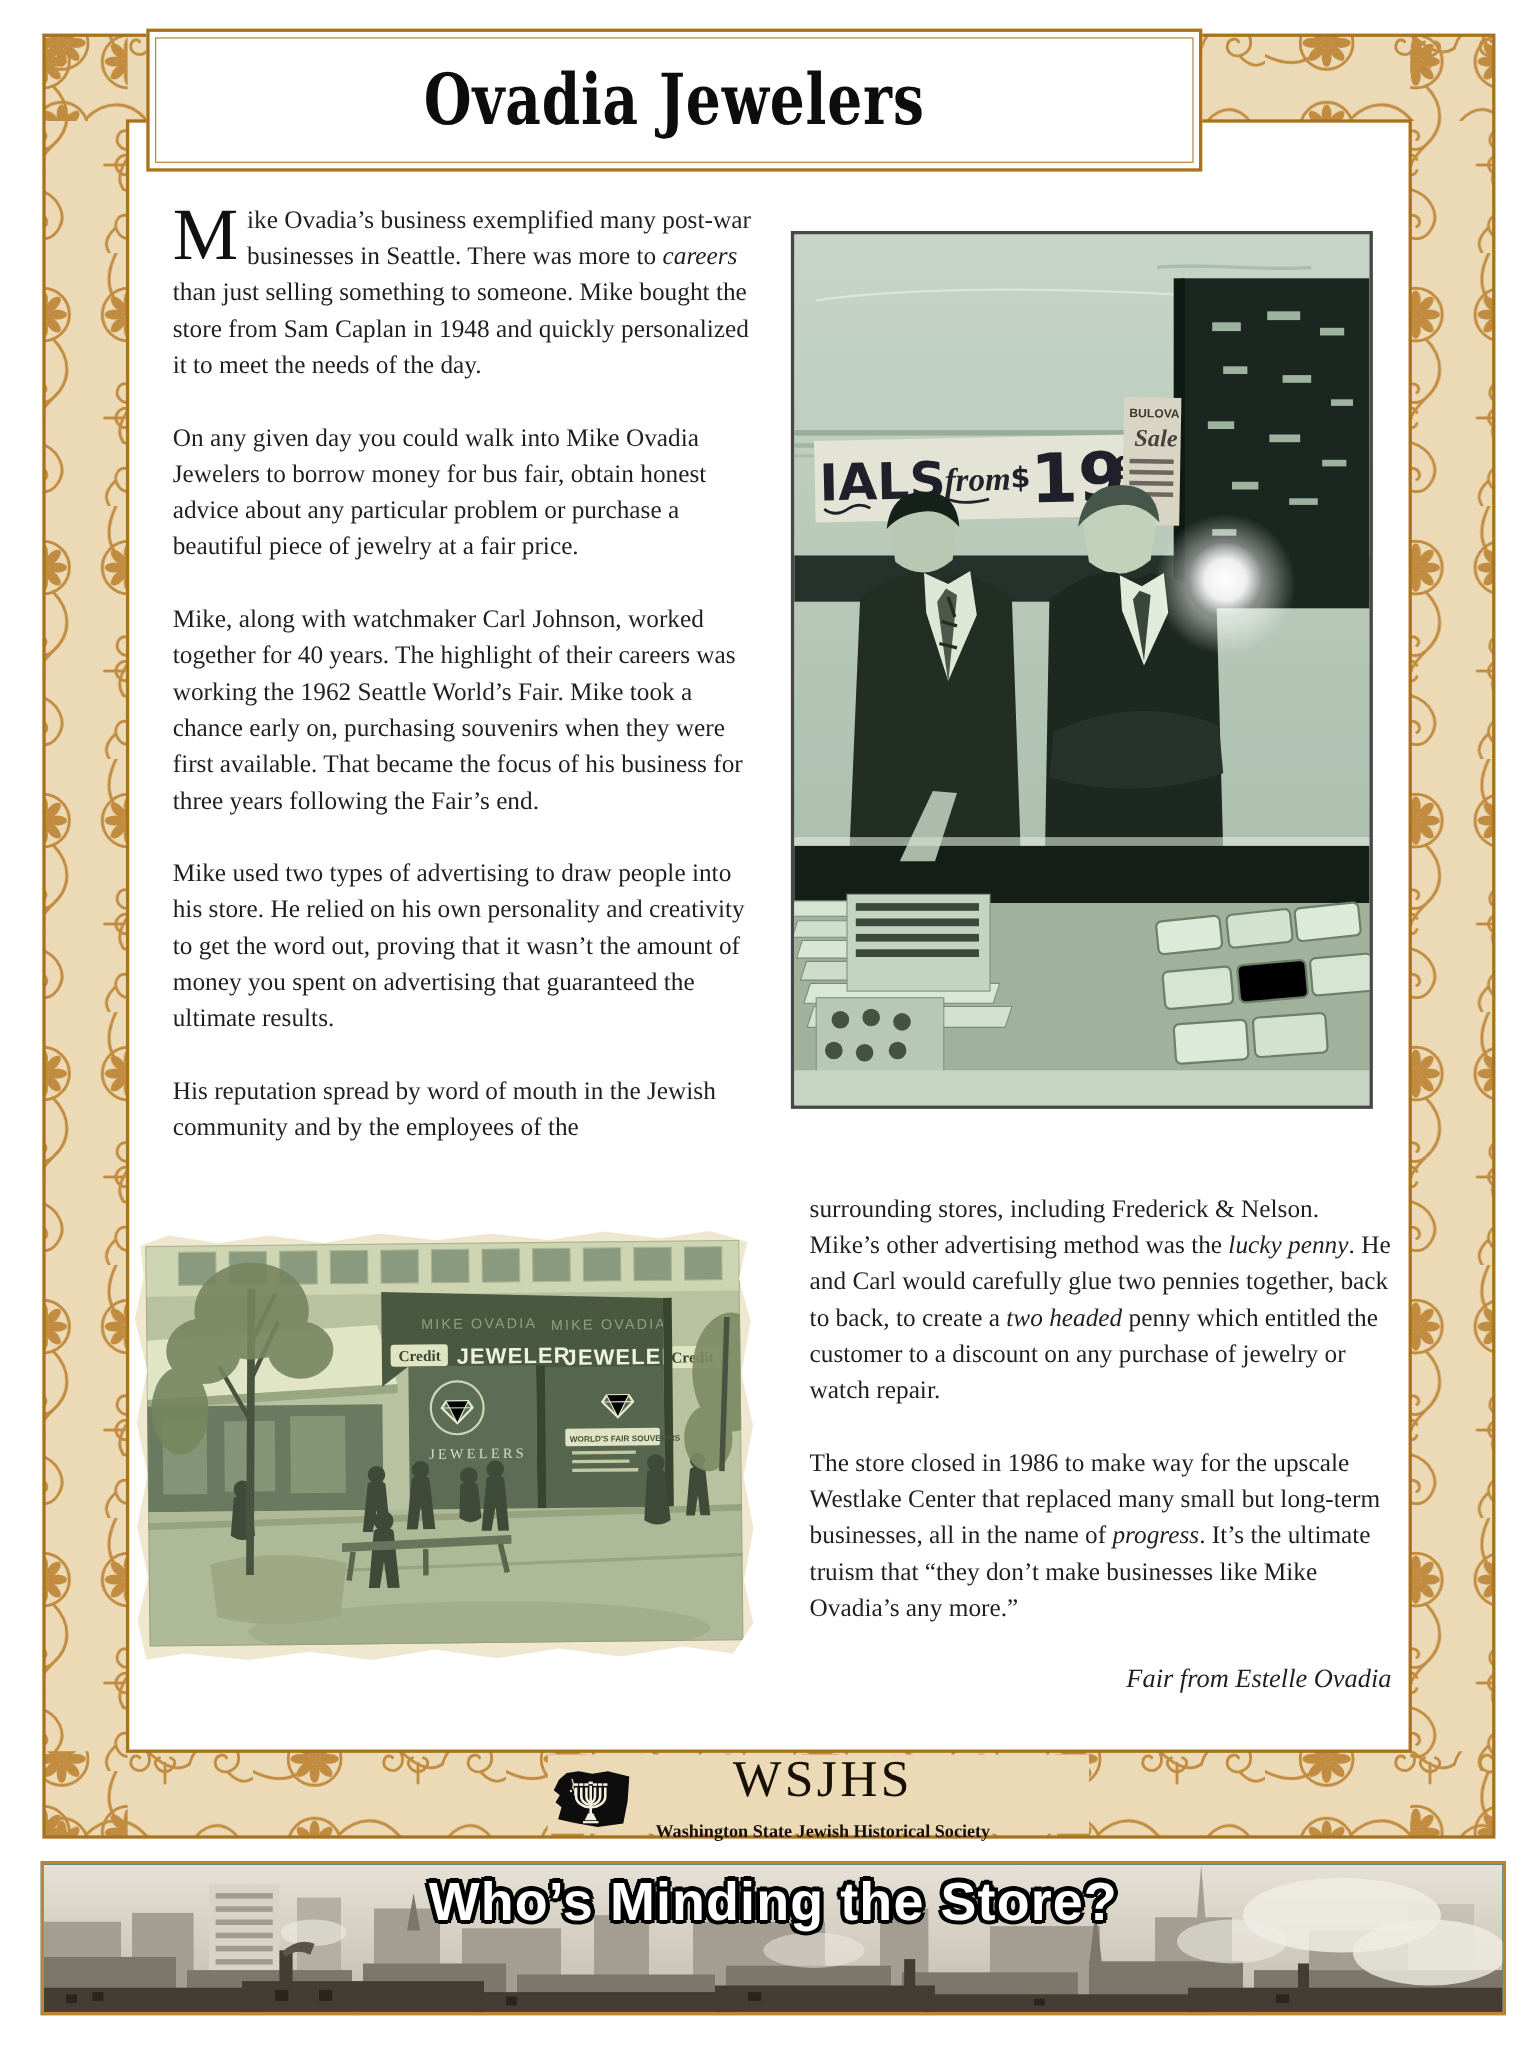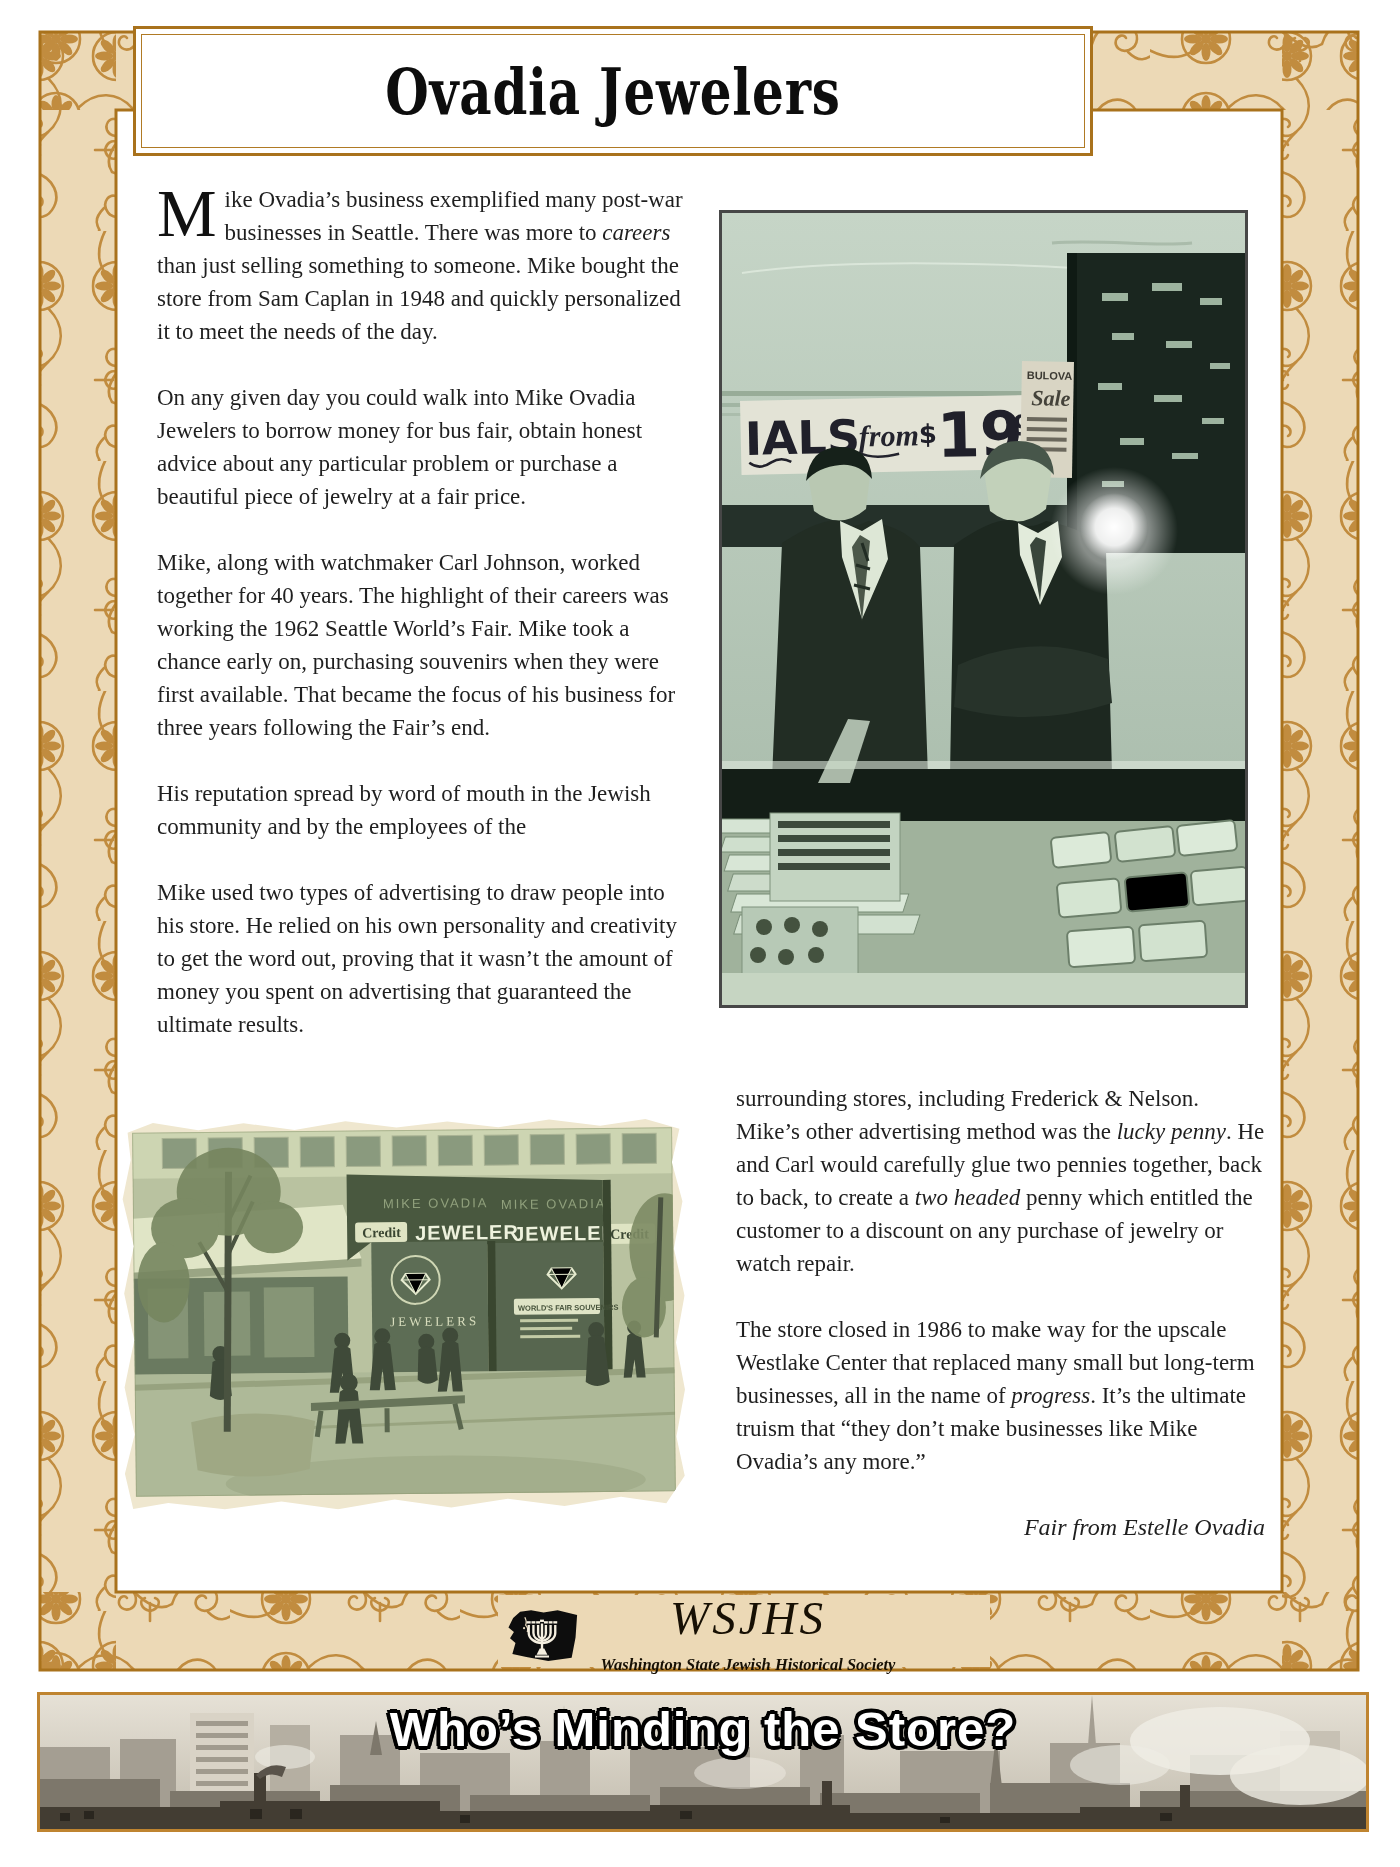--- a/index.html
+++ b/index.html
@@ -50,21 +50,21 @@
     position:absolute;left:121px;top:1118px;width:566px;height:392px;
     transform:rotate(-.6deg);
     background:#efe7cf;
     clip-path:polygon(1.5% 3%,6% .6%,14% 2.6%,22% .9%,31% 2.8%,40% .7%,49% 2.4%,58% 1%,67% 2.6%,76% .8%,85% 2.5%,93% .9%,99% 3.5%,97.6% 12%,99.4% 22%,97.8% 34%,99.6% 46%,98% 58%,99.5% 70%,97.9% 82%,99.3% 92%,96% 99%,88% 97.2%,78% 99.4%,68% 97.4%,58% 99.5%,48% 97.3%,38% 99.6%,28% 97.5%,18% 99.3%,8% 97.6%,1.8% 99%,.4% 90%,2.2% 80%,.5% 68%,2.3% 56%,.6% 44%,2.4% 32%,.5% 20%,2% 10%);
   }
   #storefront-photo svg{position:absolute;left:13px;top:12px;}
 
   
   #wsjhs{
     position:absolute;left:40px;right:42px;top:1592px;height:88px;
-    display:flex;align-items:center;justify-content:center;gap:20px;font-style:italic;
+    display:flex;align-items:center;justify-content:center;gap:20px;
   }
   #wsjhs-text{display:flex;flex-direction:column;align-items:center;color:#171004;}
   #wsjhs-acronym{font-family:"Liberation Serif",serif;font-size:47px;line-height:40px;letter-spacing:3px;}
   #wsjhs-org{font-family:"Liberation Serif",serif;font-weight:700;font-size:16.5px;line-height:18px;margin-top:18px;}
 
   
   #banner{
     position:absolute;left:37px;top:1692px;width:1326px;height:134px;
     border:3px solid #bf8430;box-sizing:content-box;overflow:hidden;background:#0369a1;
   }
@@ -139,22 +139,22 @@
       <span>Ovadia Jewelers</span>
     </div>
   </div>
 
   <div id="col-left" class="col">
     <p class="para">
       <span id="dropcap">M</span><span><span>ike Ovadia’s business exemplified many post-war businesses in Seattle. There was more to </span><i>careers</i><span> than just selling something to someone. Mike bought the store from Sam Caplan in 1948 and quickly personalized it to meet the needs of the day.</span></span>
     </p>
     <p class="para"><span>On any given day you could walk into Mike Ovadia Jewelers to borrow money for bus fair, obtain honest advice about any particular problem or purchase a beautiful piece of jewelry at a fair price.</span></p>
     <p class="para"><span>Mike, along with watchmaker Carl Johnson, worked together for 40 years. The highlight of their careers was working the 1962 Seattle World’s Fair. Mike took a chance early on, purchasing souvenirs when they were first available. That became the focus of his business for three years following the Fair’s end.</span></p>
+    <p class="para"><span>Mike used two types of advertising to draw people into his store. He relied on his own personality and creativity to get the word out, proving that it wasn’t the amount of money you spent on advertising that guaranteed the ultimate results.</span></p>
     <p class="para"><span>His reputation spread by word of mouth in the Jewish community and by the employees of the</span></p>
-    <p class="para"><span>Mike used two types of advertising to draw people into his store. He relied on his own personality and creativity to get the word out, proving that it wasn’t the amount of money you spent on advertising that guaranteed the ultimate results.</span></p>
   </div>
 
   <div id="counter-photo">
     <svg width="523" height="792" viewBox="0 0 523 792" preserveAspectRatio="none" aria-hidden="true">
       <defs>
         <linearGradient id="wallG" x1="0" y1="0" x2="0" y2="1">
           <stop offset="0" stop-color="#c6d5c7"></stop>
             <stop offset="1" stop-color="#a2b6a5"></stop>
         </linearGradient>
         <radialGradient id="flareG">

